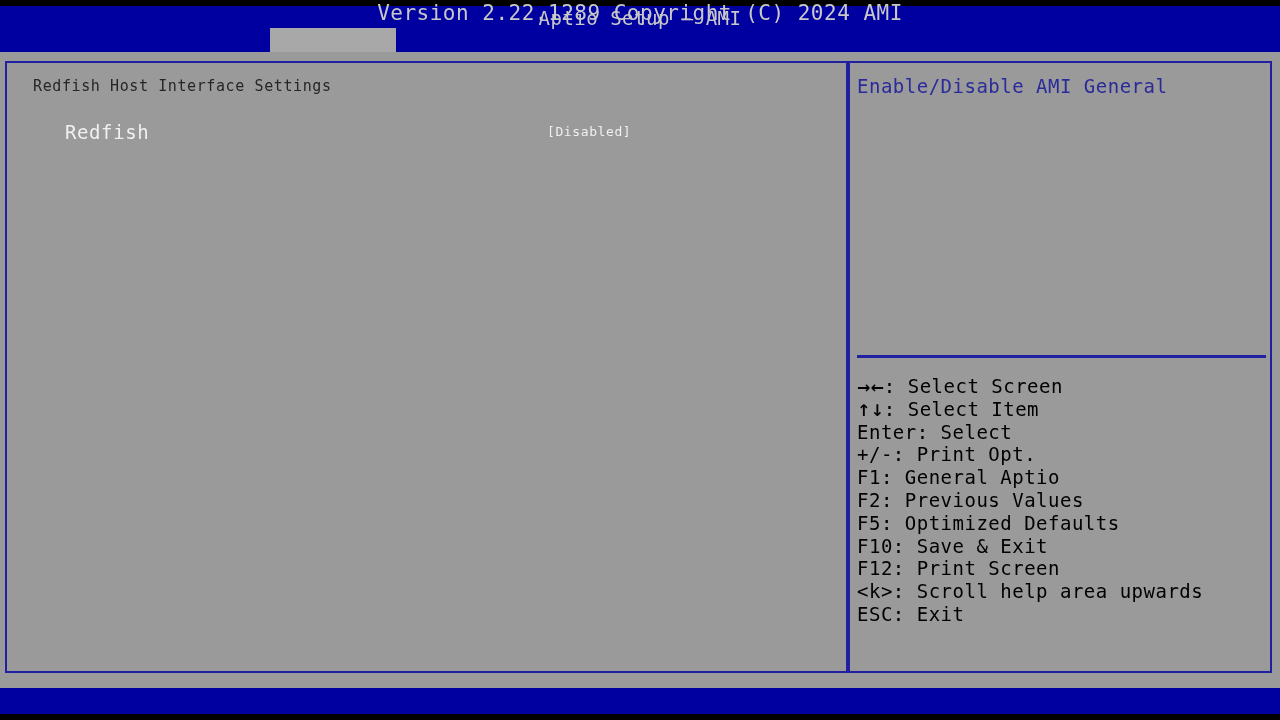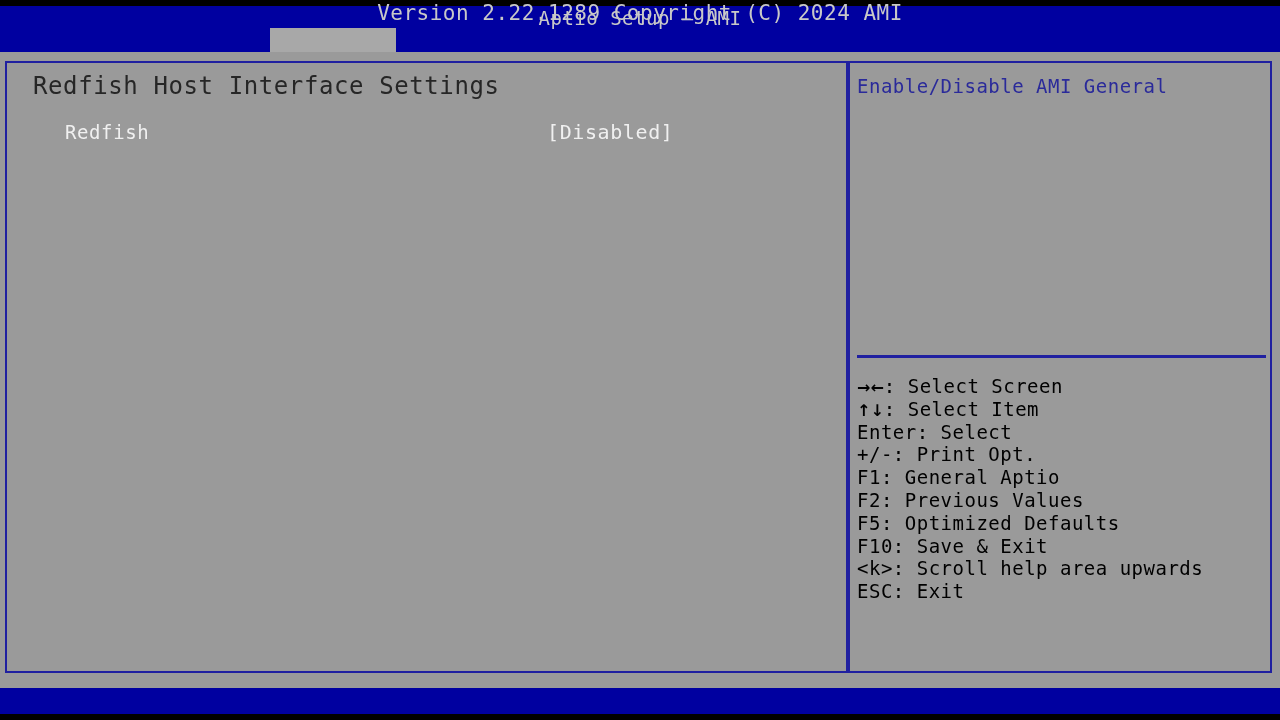--- a/index.html
+++ b/index.html
@@ -76,21 +76,21 @@
     left: 5px; top: 61px;
     width: 843px; height: 612px;
     border: 2px solid #2020a0;
     box-sizing: border-box;
     background: #9a9a9a;
   }
   .setting-title {
     position: absolute;
     left: 33px; top: 74px;
     color: #262626;
-    font-size: 24px;
+    font-size: 15px;
     line-height: 24px;
     letter-spacing: 0.6px;
     white-space: pre;
   }
   .setting-row {
     position: absolute;
     left: 33px; top: 120px;
     width: 790px; height: 24px; margin-left: 32px;
   }
   .setting-label {
@@ -99,21 +99,21 @@
     color: #f0f0f0;
     font-size: 19px;
     line-height: 24px;
     letter-spacing: 0.6px;
     white-space: pre;
   }
   .setting-value {
     position: absolute;
     left: 482px; top: 0;
     color: #f0f0f0;
-    font-size: 20px;
+    font-size: 13px;
     line-height: 24px;
     letter-spacing: 0.6px;
     white-space: pre;
   }
 
   
   .panel-right {
     position: absolute;
     left: 848px; top: 61px;
     width: 424px; height: 612px;
@@ -211,20 +211,21 @@
 
   <div class="keys">
     <div class="key-line"><span class="key-glyph">→←</span><span>: Select Screen</span></div>
     <div class="key-line"><span class="key-glyph">↑↓</span><span>: Select Item</span></div>
     <div class="key-line"><span>Enter</span><span>: Select</span></div>
     <div class="key-line"><span>+/-</span><span>: Print Opt.</span></div>
     <div class="key-line"><span>F1</span><span>: General Aptio</span></div>
     <div class="key-line"><span>F2</span><span>: Previous Values</span></div>
     <div class="key-line"><span>F5</span><span>: Optimized Defaults</span></div>
     <div class="key-line"><span>F10</span><span>: Save &amp; Exit</span></div>
+    <div class="key-line"><span>F12</span><span>: Print Screen</span></div>
     <div class="key-line"><span>&lt;k&gt;</span><span>: Scroll help area upwards</span></div>
     <div class="key-line"><span>ESC</span><span>: Exit</span></div>
   </div>
 
   <div class="footer"></div>
   <div class="footer-text">Version 2.22.1289 Copyright (C) 2024 AMI</div>
   <div class="footer-black"></div>
 
 </div>
 

